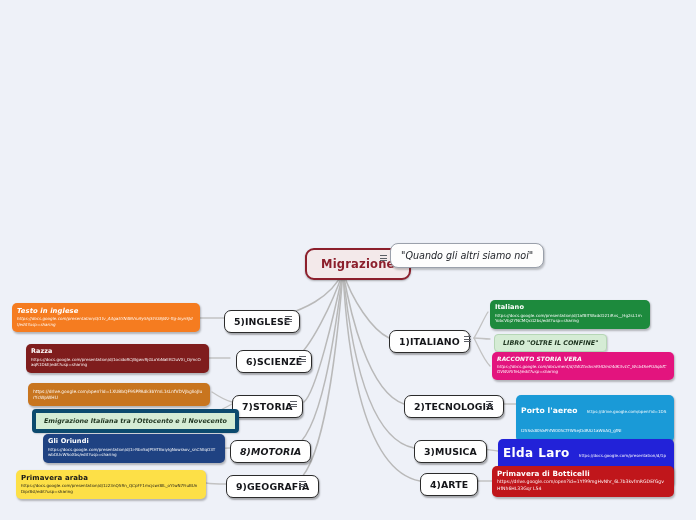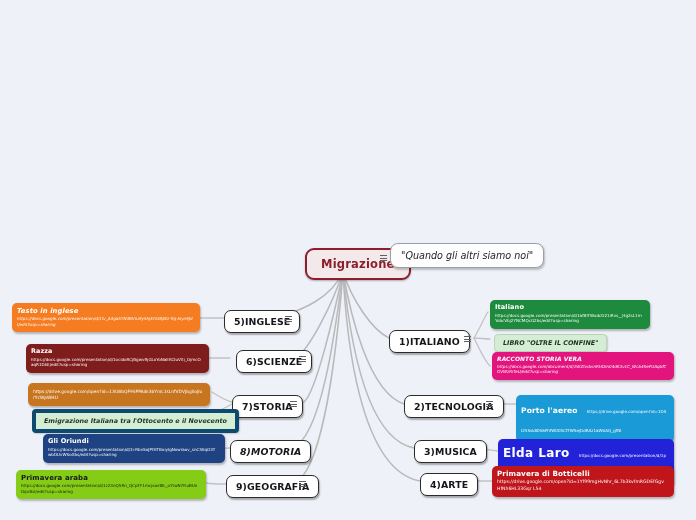--- a/index.html
+++ b/index.html
@@ -257,21 +257,21 @@
 
   <div class="node tag" id="t-emigrazione" style="left:32px; top:409px; background:#d5ecd5; color:#1d331e; border:4px solid #0c4a6e;">
     <span>Emigrazione Italiana tra l'Ottocento e il Novecento</span>
   </div>
 
   <div class="node card" id="c-oriundi" style="left:26px; top:434px; width:182px; background:#1f4282; color:#ffffff;margin-left:17px;">
     <span class="ttl" style="font-size:6.6px;">Gli Oriundi</span>
     <span class="url">https://docs.google.com/presentation/d/1i-RbvSoJPtHTBoiyIgNowraov_snC5IIqO3TwbDUvWSoXbs/edit?usp=sharing</span>
   </div>
 
-  <div class="node card" id="c-araba" style="left:16px; top:470px; width:190px; background:#84cc16; color:#181818;">
+  <div class="node card" id="c-araba" style="left:16px; top:470px; width:190px; background:#fde047; color:#181818;">
     <span class="ttl" style="font-size:7px;">Primavera araba</span>
     <span class="url">https://docs.google.com/presentation/d/1z23nQ5Rn_QCpFF1mcjswr8IL_oYtwN7FiuBUnDipr8sI/edit?usp=sharing</span>
   </div>
 
   <div class="node card" id="c-italiano" style="left:490px; top:300px; width:160px; background:#1d8a3d; color:#ffffff;">
     <span class="ttl" style="font-size:6.6px;">Italiano</span>
     <span class="url">https://docs.google.com/presentation/d/1afBlTWxdcD21iRvs__Hg2sL1mYobcVbj2YNCMQcG2bs/edit?usp=sharing</span>
   </div>
 
   <div class="node tag" id="t-libro" style="left:494px; top:334px; background:#d5ecd5; color:#1d331e; border:1px solid #b6d6b6;">

